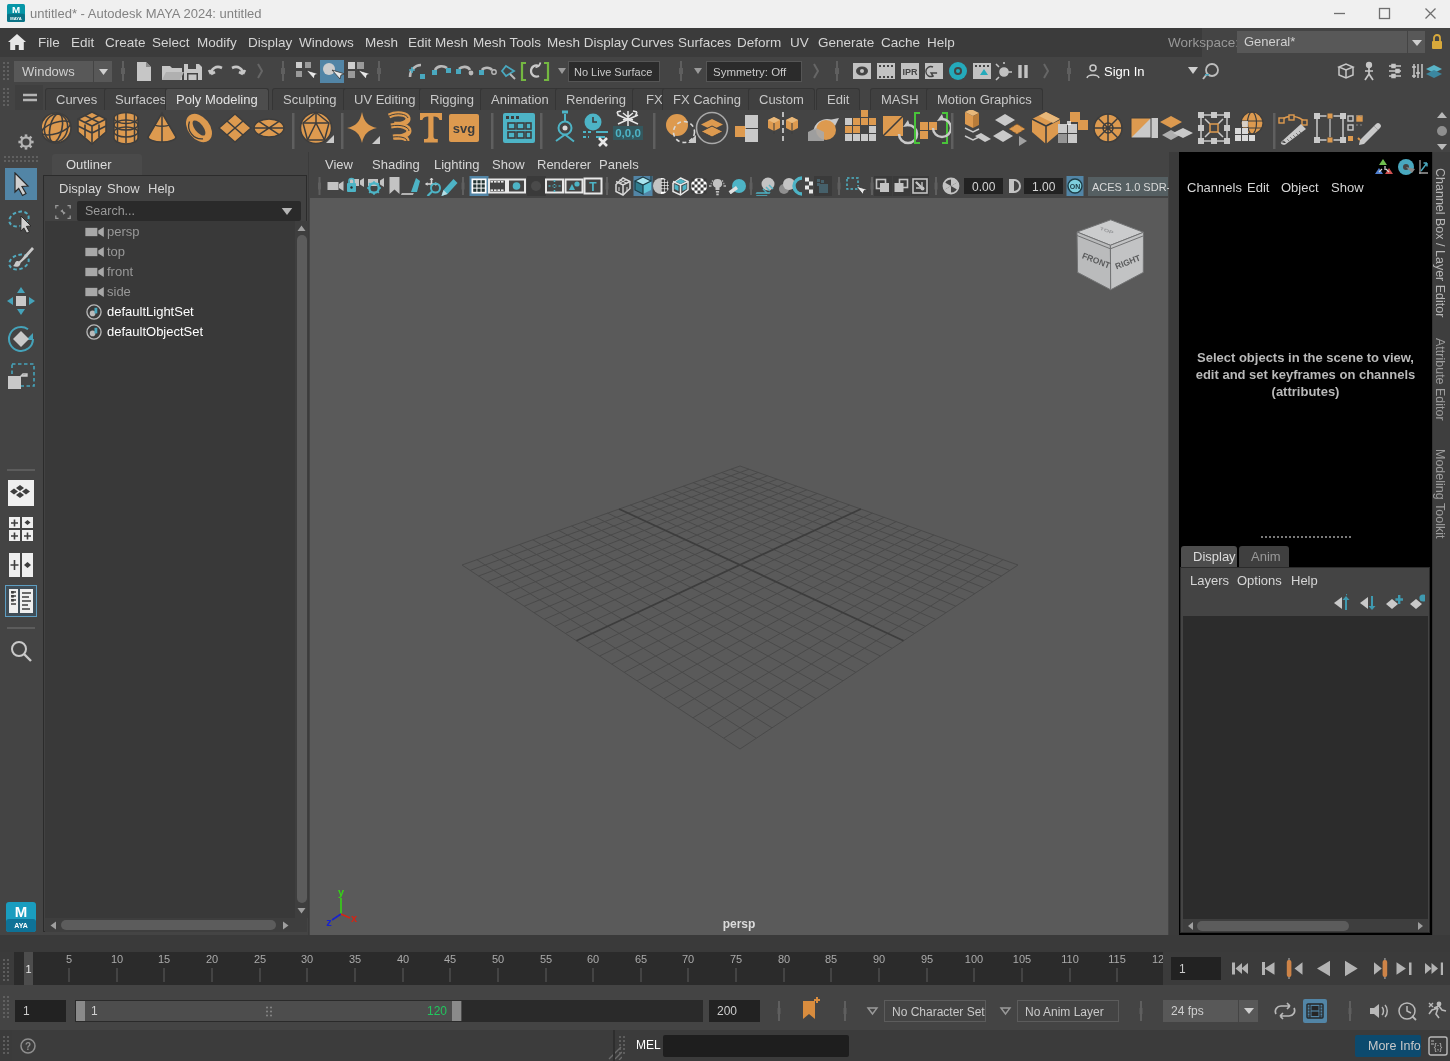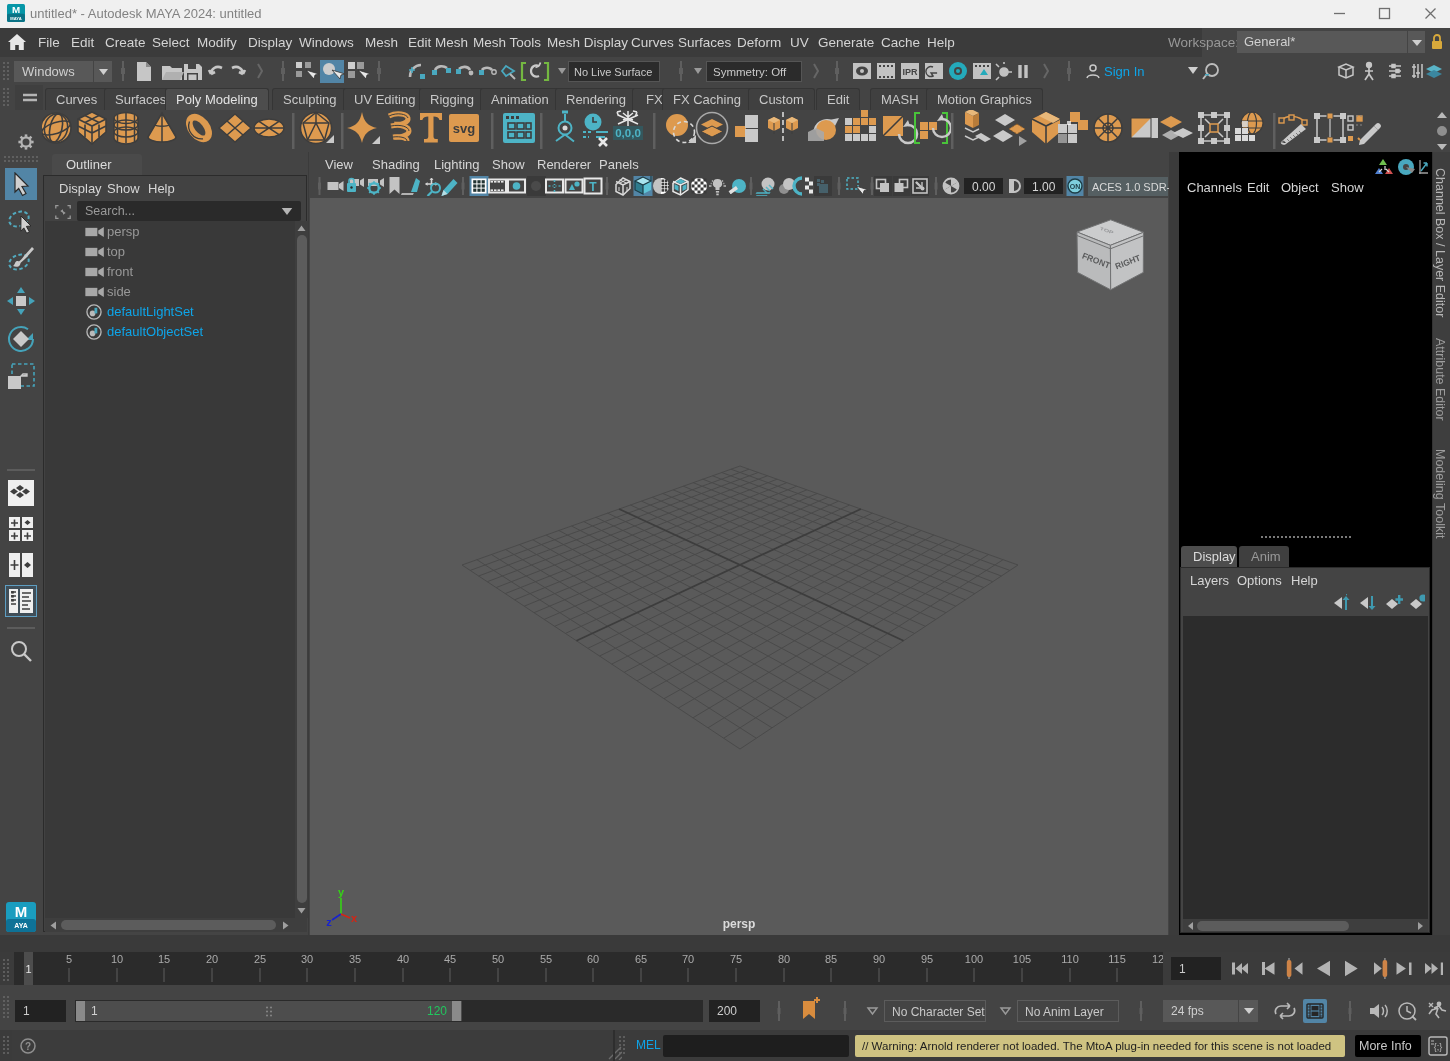--- a/index.html
+++ b/index.html
@@ -42,21 +42,21 @@
 
 #vpmenus { position:absolute; left:0; top:0; width:860px; height:24px; color:#d6d6d6; font-size:13px; }
 #vptools { position:absolute; left:0; top:24px; width:860px; height:20px; }
 #vpcanvas { position:absolute; left:1px; top:46px; width:858px; height:737px; background:#5a5a5a; }
 
 
 #timeslider { position:absolute; left:0; top:952px; width:1450px; height:33px; background:#3b3b3b; }
 #rangerow { position:absolute; left:0; top:985px; width:1450px; height:45px; background:#444444; }
 #cmdrow { position:absolute; left:0; top:1030px; width:1450px; height:31px; background:#3b3b3b; }
 .nfield { position:absolute; background:#222222; color:#cccccc; font-size:12px; }
-.txt { color:#0ea5e9; font-size:13px; }
+.txt { color:#ffffff; font-size:13px; }
 .dim { color:#989898; }
 svg { display:block; }
 </style>
 </head>
 <body>
 <div id="page">
   <div id="titlebar">
     <svg class="ticon" viewBox="0 0 22 22">
       <rect x="0" y="0" width="22" height="22" rx="2" fill="#0696a7"></rect>
       <rect x="0" y="12" width="22" height="10" rx="2" fill="#0a7285"></rect>
@@ -1160,20 +1160,21 @@
         <circle cx="31" cy="10" r="8" fill="#49a8bf"></circle>
           <circle cx="31" cy="10" r="3" fill="#444"></circle>
           <path d="M31 10l6 6 3-4z" fill="#8a8a8a"></path>
         <path d="M44 16h9M45 17V3" stroke="#9f9f9f" stroke-width="1.3"></path>
           <path d="M46 14l6-8m0 0v3.5m0-3.5h-3.5" stroke="#49a8bf" stroke-width="1.4" fill="none"></path>
       </svg>
       <div class="pmenu abs" style="left:8px;top:28px">Channels</div>
       <div class="pmenu abs" style="left:68px;top:28px">Edit</div>
       <div class="pmenu abs" style="left:102px;top:28px">Object</div>
       <div class="pmenu abs" style="left:152px;top:28px">Show</div>
+      <div class="abs" style="left:0;top:197px;width:253px;text-align:center;color:#b9b9b9;font-size:13px;font-weight:bold;line-height:17px">Select objects in the scene to view,<br>edit and set keyframes on channels<br>(attributes)</div>
       <div class="abs" style="left:82px;top:384px;width:90px;border-top:2px dotted #7a7a7a"></div>
 
       <div class="paneltab" style="left:2px;top:394px;width:56px;height:21px;padding:3px 0 0 12px;background:#4d4d4d">Display</div>
       <div class="paneltab" style="left:60px;top:394px;width:50px;height:21px;padding:3px 0 0 12px;background:#3f3f3f;color:#999">Anim</div>
       <div class="abs" style="left:1px;top:415px;width:250px;height:366px;background:#444444;border:1px solid #2b2b2b">
         <div class="pmenu abs" style="left:9px;top:5px">Layers</div>
         <div class="pmenu abs" style="left:56px;top:5px">Options</div>
         <div class="pmenu abs" style="left:110px;top:5px">Help</div>
         <svg class="abs" style="left:152px;top:26px" width="92" height="18" viewBox="0 0 92 18">
           <g>
@@ -1416,21 +1417,20 @@
           <circle cx="2" cy="10" r="1"></circle>
           <circle cx="6" cy="10" r="1"></circle>
           <circle cx="2" cy="14" r="1"></circle>
           <circle cx="6" cy="14" r="1"></circle>
           <circle cx="2" cy="18" r="1"></circle>
           <circle cx="6" cy="18" r="1"></circle>
         </g>
       </svg>
     <div class="abs txt" style="left:636px;top:8px;font-size:12px">MEL</div>
     <div class="abs" style="left:663px;top:5px;width:186px;height:22px;background:#1e1e1e;border-radius:2px"></div>
-    <div class="abs" style="left:855px;top:5px;width:490px;height:22px;background:#cfc382;border-radius:2px;color:#1e1e1e;font-size:11.5px;padding:5px 0 0 7px;white-space:nowrap;overflow:hidden">// Warning: Arnold renderer not loaded. The MtoA plug-in needed for this scene is not loaded</div>
-    <div class="abs" style="left:1355px;top:5px;width:66px;height:22px;background:#000000;border-radius:2px;color:#c9c9c9;font-size:12.5px;padding:4px 0 0 4px">More Info</div>
+    <div class="abs" style="left:1355px;top:5px;width:66px;height:22px;background:#0c4a6e;border-radius:2px;color:#c9c9c9;font-size:12.5px;padding:4px 0 0 13px">More Info</div>
     <svg class="abs" style="left:1428px;top:6px" width="20" height="20" viewBox="0 0 20 20">
       <rect x="1" y="1" width="18" height="18" rx="2" fill="none" stroke="#b9b9b9" stroke-width="1.4"></rect>
       <text x="10" y="14" font-size="9" fill="#b9b9b9" text-anchor="middle">{;}</text>
       <path d="M3 5h3M3 8h3" stroke="#b9b9b9" stroke-width="1"></path>
     </svg>
   </div>
 </div>
 
 </body></html>

